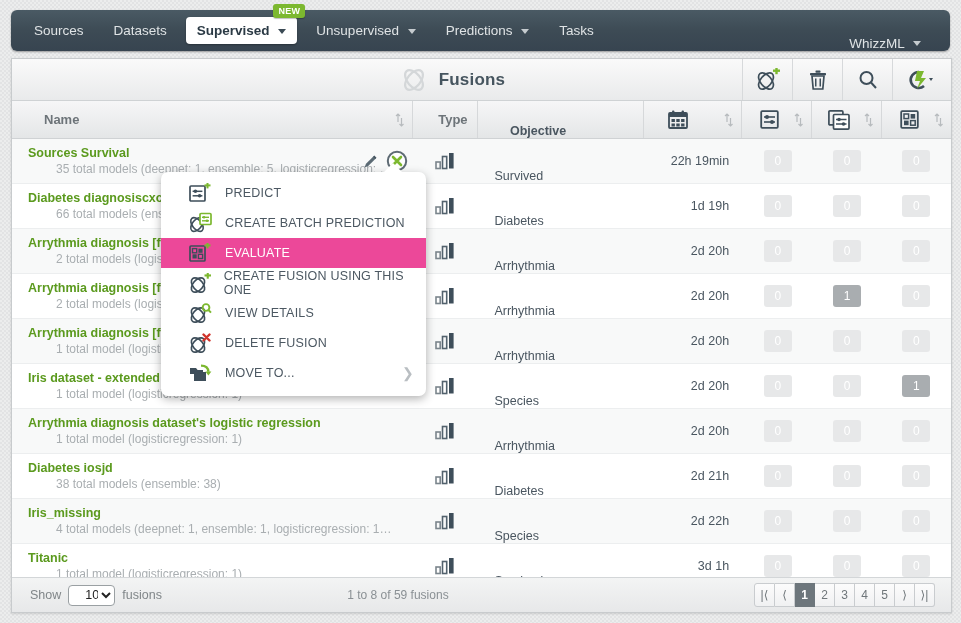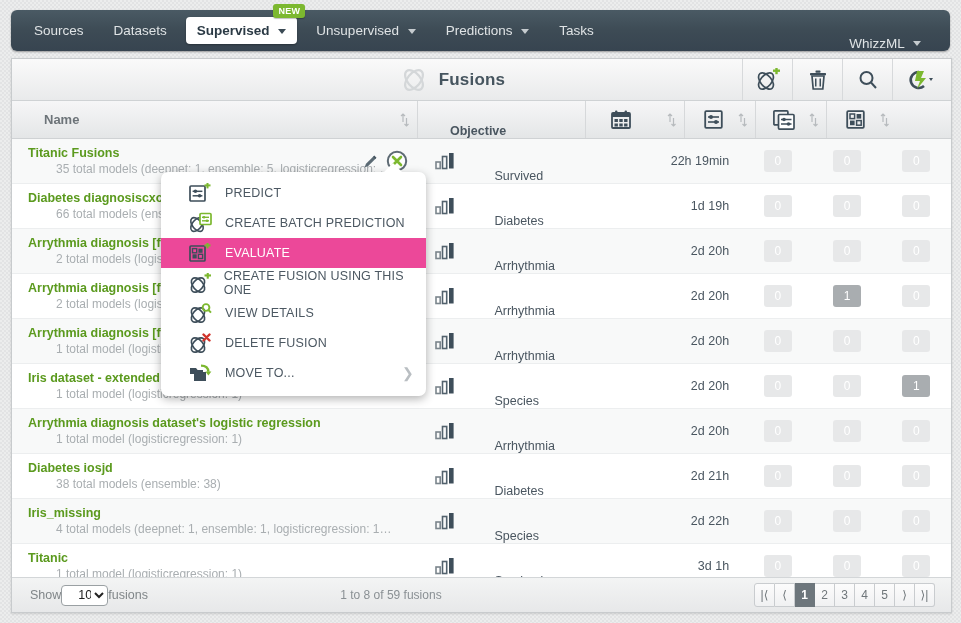--- a/index.html
+++ b/index.html
@@ -125,21 +125,21 @@
   }
   .cbadge.nonzero{background:#a9adb0;color:#fff;}
 
   
   .panel-footer{
     position:absolute;left:0;bottom:0;width:939px;height:34px;
     background:linear-gradient(to bottom,#f3f4f4,#e7e8e9);
     border-top:1px solid #d3d6d8;
     display:flex;align-items:center;
   }
-  .foot-left{display:flex;align-items:center;padding-left:18px;color:#808689;font-size:12.5px;}
+  .foot-left{display:flex;align-items:center;padding-left:18px;color:#808689;font-size:12.5px;gap:7px;}
   .show-select{
     font-family:"Liberation Sans",sans-serif;font-size:12.5px;color:#222;
     height:21px;width:47px;border:1px solid #9aa0a3;border-radius:4px;
     background:#fff;padding-left:12px;
   }
   .foot-center{flex:1;text-align:center;color:#8a9094;font-size:12px;padding-right:120px;}
   .pager{display:flex;align-items:center;padding-right:16px;}
   .pg{
     width:19px;height:22px;display:flex;align-items:center;justify-content:center;
     font-size:12px;color:#6f767a;background:linear-gradient(to bottom,#fcfcfc,#f0f1f2);
@@ -270,20 +270,23 @@
 
     <div class="thead">
       <div class="th c-name">
         <span class="lbl">Name</span>
         <span class="sort">
           <svg width="9" height="14" viewBox="0 0 9 14">
               <path d="M3 1 L3 9 M1 3 L3 1 L5 3" stroke="#b7bbbe" stroke-width="1.2" fill="none"></path>
               <path d="M6.5 13 L6.5 5 M4.5 11 L6.5 13 L8.5 11" stroke="#b7bbbe" stroke-width="1.2" fill="none"></path>
             </svg>
         </span>
+      </div>
+      <div class="th c-type">
+        <span class="lbl">Type</span>
       </div>
       <div class="th c-obj">
         <span class="lbl">Objective</span>
       </div>
       <div class="th c-date">
         <span class="sorticon">
           <svg width="20" height="19" viewBox="0 0 20 19">
             <rect x="1" y="3" width="18" height="15" rx="1" fill="none" stroke="#3e4e5a" stroke-width="1.8"></rect>
             <rect x="1" y="3" width="18" height="4" fill="#3e4e5a"></rect>
             <rect x="4" y="0.5" width="2.4" height="4" rx="1" fill="#3e4e5a"></rect>
@@ -355,21 +358,21 @@
               <path d="M3 1 L3 9 M1 3 L3 1 L5 3" stroke="#b7bbbe" stroke-width="1.2" fill="none"></path>
               <path d="M6.5 13 L6.5 5 M4.5 11 L6.5 13 L8.5 11" stroke="#b7bbbe" stroke-width="1.2" fill="none"></path>
             </svg>
         </span>
       </div>
     </div>
 
     <div class="tbody" id="tbody">
         <div class="row alt">
           <div class="cell c-name">
-       <div class="r-name">Titanic Fusions</div>
+       <div class="r-name">Sources Survival</div>
        <div class="r-sub">35 total models (deepnet: 1, ensemble: 5, logisticregression: …</div>
        <div class="row-actions">
          <span>
                 <svg width="15" height="15" viewBox="0 0 15 15">
       <path d="M1.5 13.5 L3 9.8 L10.6 2.2 L12.8 4.4 L5.2 12 z" fill="#5b6a74"></path>
       <path d="M11.3 1.5 L13.5 3.7 L12.3 4.9 L10.1 2.7 z" fill="#465460"></path>
     </svg>
               </span>
          <span>
                 <svg width="22" height="22" viewBox="0 0 22 22">

